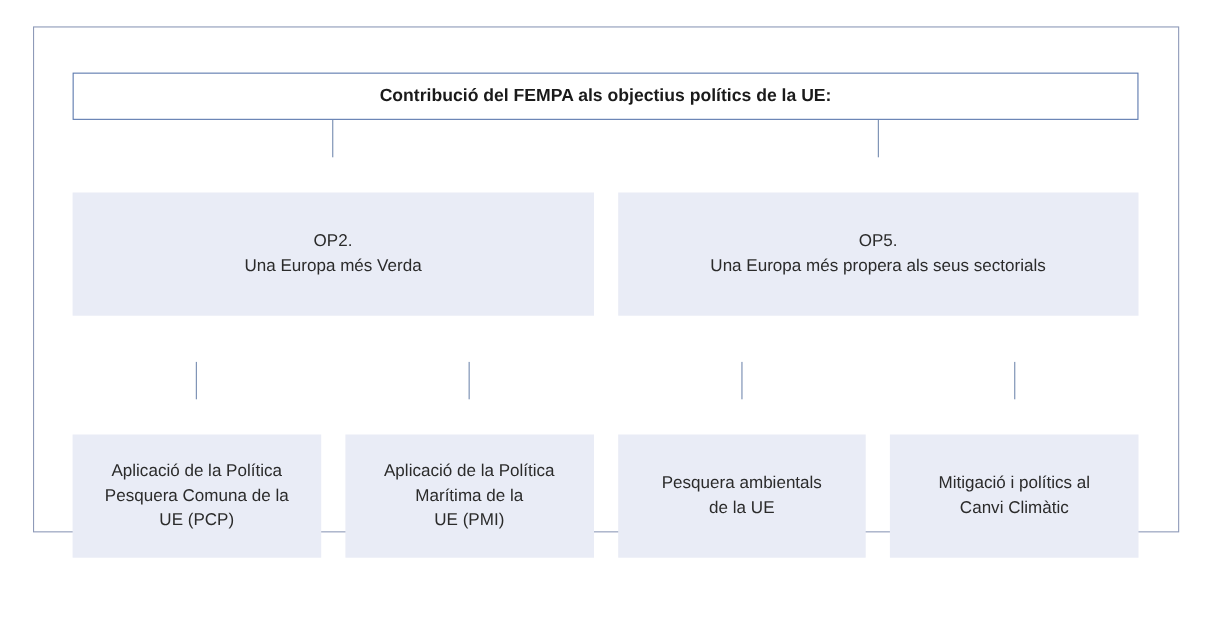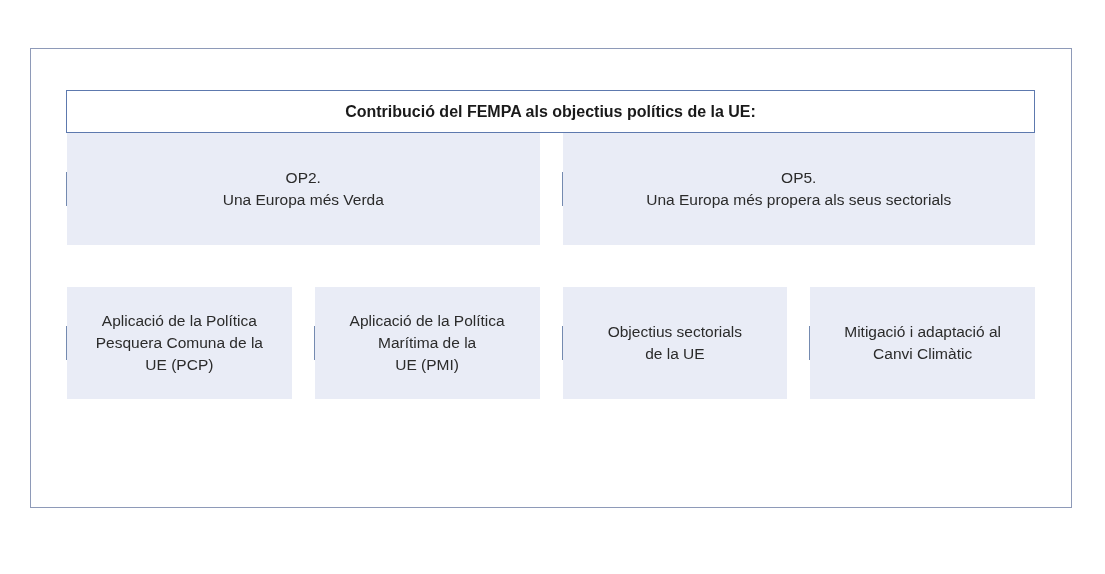--- a/index.html
+++ b/index.html
@@ -11,21 +11,21 @@
   .canvas {
     position: relative;
     width: 1105px;
     height: 574px;
     background: #ffffff;
     overflow: hidden;
   }
   .frame {
     position: absolute;
     left: 30px;
-    top: 48px;
+    top: 24px;
     width: 1042px;
     height: 460px;
     border: 1px solid #8e9ab8;
     box-sizing: border-box;
     padding: 41px 36px 0 35px;
     background: #ffffff;
   }
   .section-header {
     height: 43px;
     border: 1px solid #5d79ae;
@@ -39,22 +39,23 @@
     font-size: 16px;
     color: #1a1a1a;
   }
   .row {
     display: flex;
     gap: 22px;
   }
   .col {
     flex: 1;
     display: flex;
-    flex-direction: row;
+    flex-direction: column;
     align-items: center;
+    gap: 32px;
   }
   .connector {
     width: 1px;
     height: 34px;
     background: #748ab0;
   }
   .node-box {
     width: 100%;
     height: 112px;
     background: #e9ecf6;
@@ -105,25 +106,25 @@
 UE (PCP)</div>
         </div>
         <div class="col">
           <div class="connector"></div>
           <div class="node-box">Aplicació de la Política
 Marítima de la
 UE (PMI)</div>
         </div>
         <div class="col">
           <div class="connector"></div>
-          <div class="node-box">Objectius sectorials
+          <div class="node-box">Pesquera ambientals
 de la UE</div>
         </div>
         <div class="col">
           <div class="connector"></div>
-          <div class="node-box">Mitigació i adaptació al
+          <div class="node-box">Mitigació i polítics al
 Canvi Climàtic</div>
         </div>
       </div>
     </div>
 
   </div>
 </div>
 
 </body></html>

